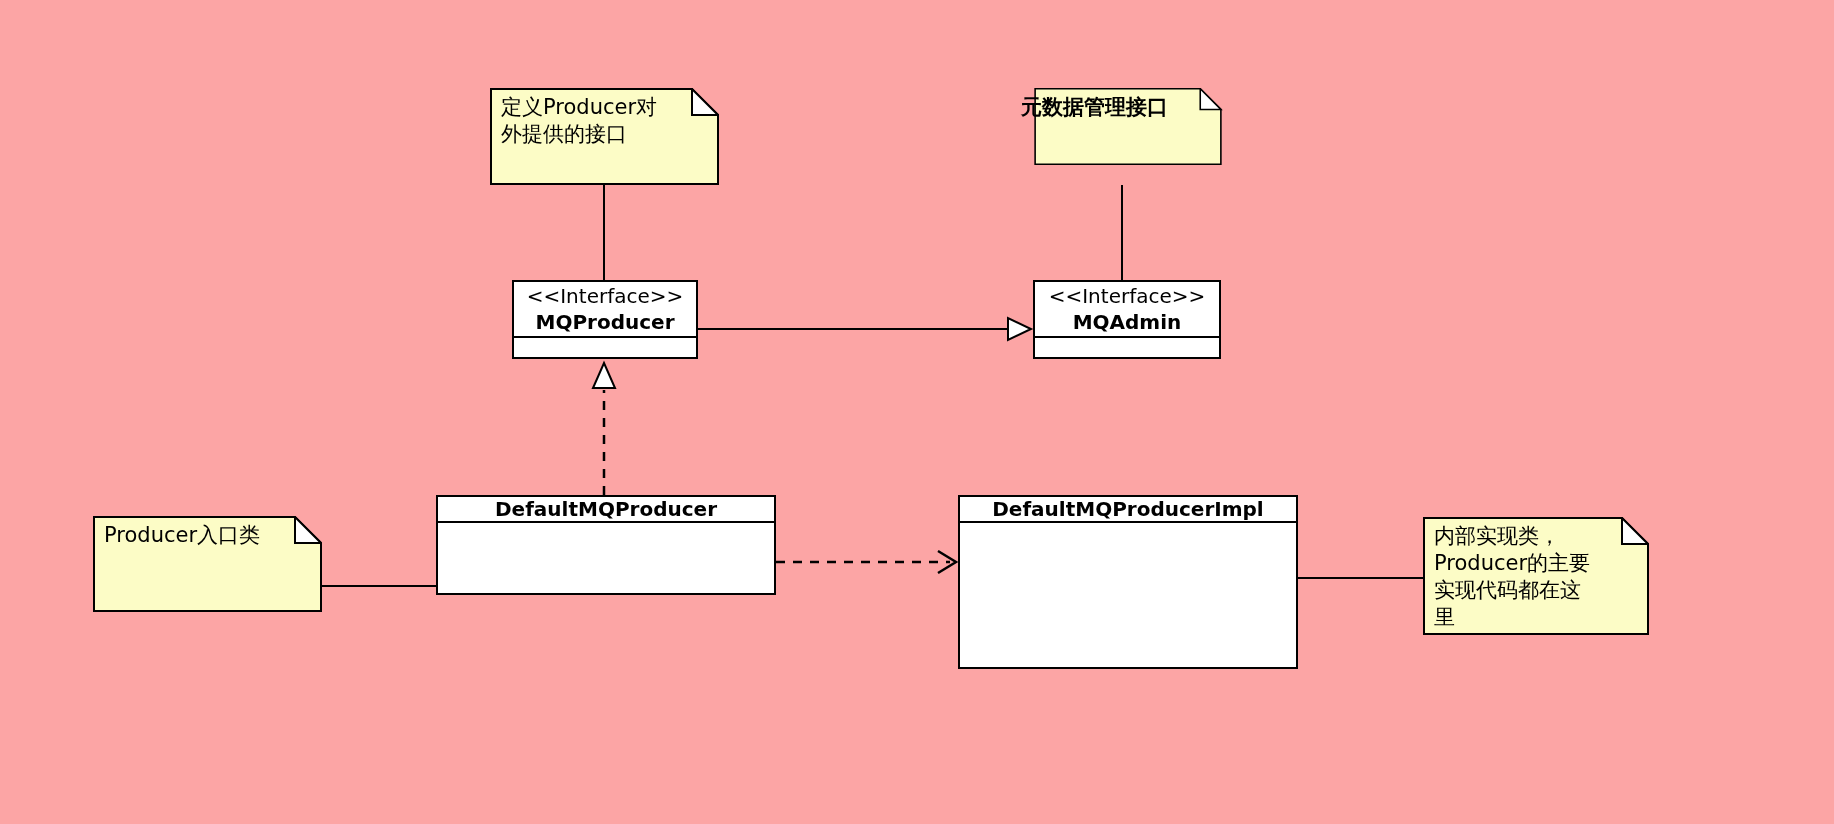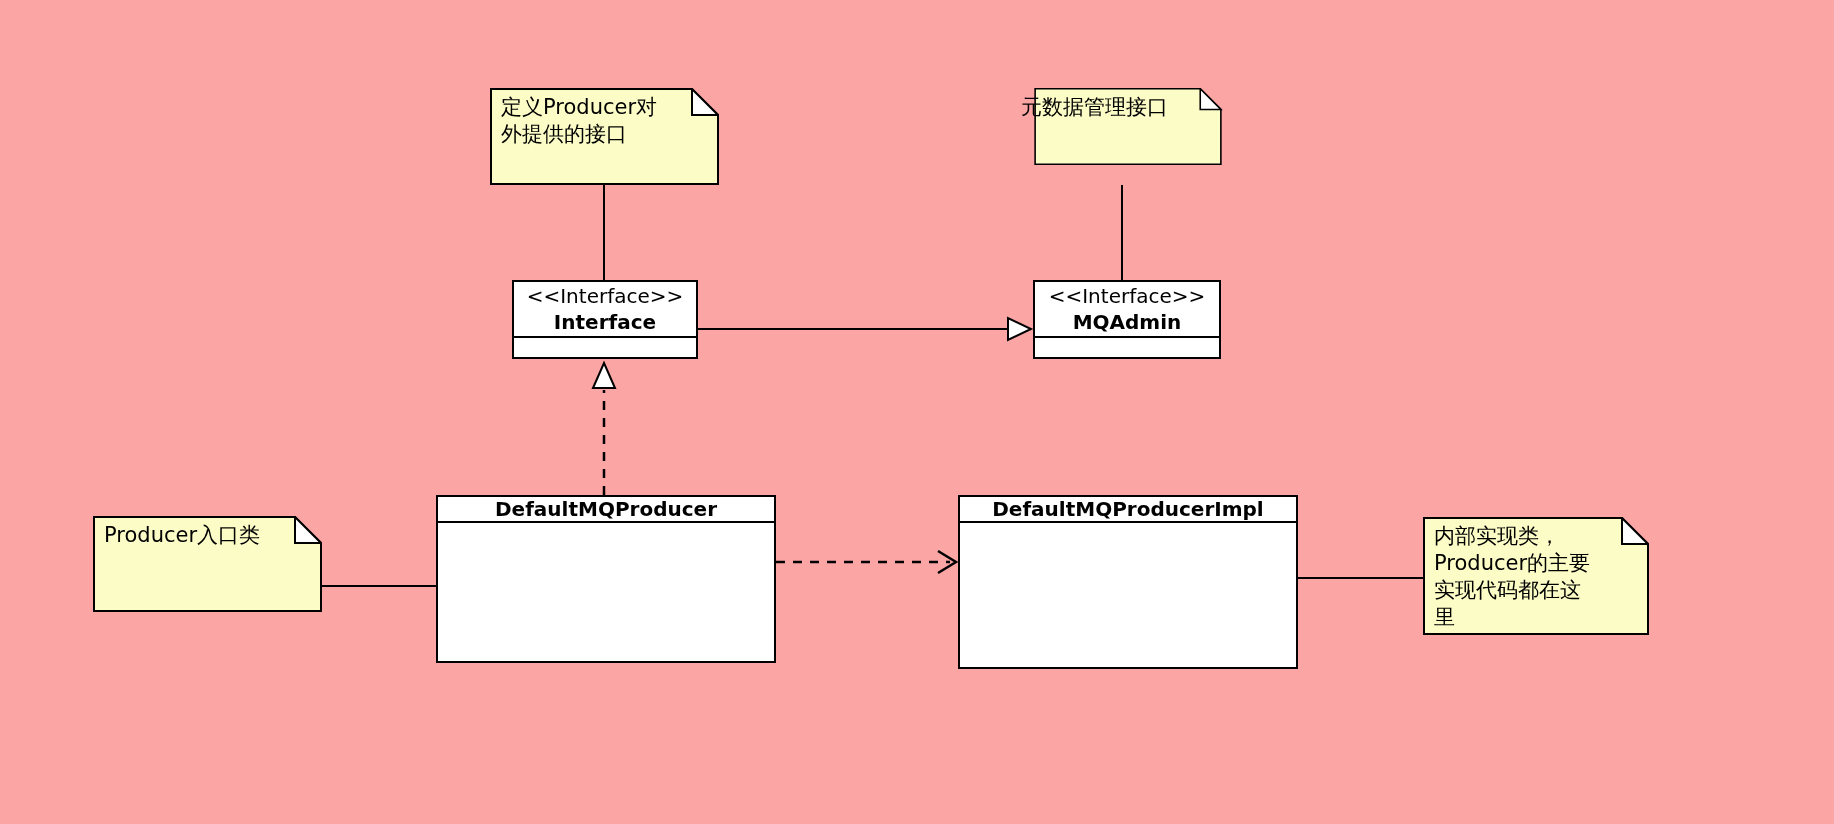--- a/index.html
+++ b/index.html
@@ -35,21 +35,21 @@
   .note .note-text {
     position: absolute;
     left: 0; top: 0; right: 0; bottom: 0;
     padding: 6px 11px;
     font-size: 21px;
     line-height: 27px;
     white-space: pre-line;
     z-index: 1;
   }
   #note-top-left     { left: 490px;  top: 88px;  width: 229px; height: 97px; }
-  #note-top-right    { left: 1010px; top: 88px;  width: 236px; height: 77px; }
+  #note-top-right    { left: 1010px; top: 88px;  width: 236px; height: 77px; font-weight: bold; }
   #note-bottom-left  { left: 93px;   top: 516px; width: 229px; height: 96px; }
   #note-bottom-right { left: 1423px; top: 517px; width: 226px; height: 118px; }
 
   
   .uml-box {
     position: absolute;
     background: #ffffff;
     border: 2px solid #000000;
     z-index: 2;
     display: flex;
@@ -79,21 +79,21 @@
     height: 26px;
     display: flex;
     justify-content: center;
     align-items: center;
     font-size: 20px;
     font-weight: bold;
     text-align: center;
   }
   #box-mqproducer  { left: 512px;  top: 280px; width: 186px; height: 79px; }
   #box-mqadmin     { left: 1033px; top: 280px; width: 188px; height: 79px; }
-  #box-defaultmqproducer     { left: 436px; top: 495px; width: 340px; height: 168px; }
+  #box-defaultmqproducer     { left: 436px; top: 495px; width: 340px; height: 100px; }
   #box-defaultmqproducerimpl { left: 958px; top: 495px; width: 340px; height: 174px; }
 </style>
 </head>
 <body>
 
 <div class="canvas">
 
   <svg class="connectors" viewBox="0 0 1834 824" xmlns="http://www.w3.org/2000/svg">
 
     <line x1="604" y1="185" x2="604" y2="280" stroke="#000" stroke-width="2"></line>
@@ -146,21 +146,21 @@
     <svg class="note-shape" viewBox="0 0 229 96" xmlns="http://www.w3.org/2000/svg">
       <polygon points="1,1 202,1 228,27 228,95 1,95" fill="#fcfcc6" stroke="#000" stroke-width="2"></polygon>
       <polygon points="202,1 202,27 228,27" fill="#ffffff" stroke="#000" stroke-width="2"></polygon>
     </svg>
     <div class="note-text">Producer入口类</div>
   </div>
 
   <div class="uml-box" id="box-mqproducer">
     <div class="iface-head">
       <div class="stereotype">&lt;&lt;Interface&gt;&gt;</div>
-      <div class="uml-name">Interface</div>
+      <div class="uml-name">MQProducer</div>
     </div>
     <div class="uml-compartment"></div>
   </div>
 
   <div class="uml-box" id="box-mqadmin">
     <div class="iface-head">
       <div class="stereotype">&lt;&lt;Interface&gt;&gt;</div>
       <div class="uml-name">MQAdmin</div>
     </div>
     <div class="uml-compartment"></div>

